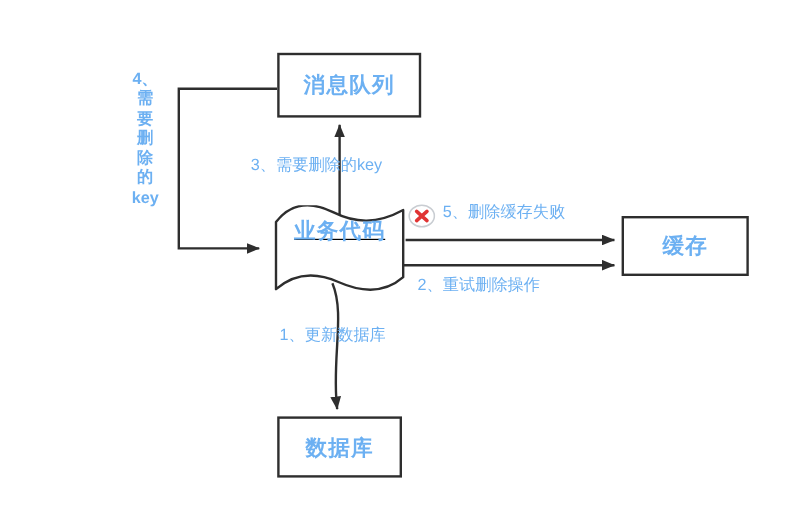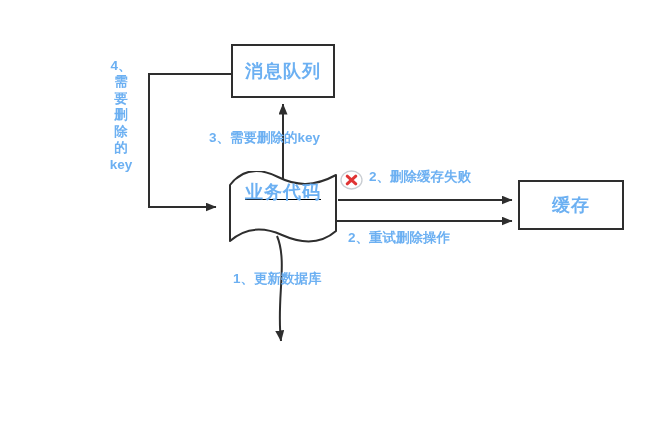--- a/index.html
+++ b/index.html
@@ -35,21 +35,21 @@
     justify-content: center;
   }
   .node-label {
     color: #6cb0f2;
     font-weight: bold;
     font-size: 18px;
     letter-spacing: 1px;
     white-space: nowrap;
     line-height: 1;
   }
-  #mq-box   { left: 231px; top: 44px;  width: 104px; height: 54px; }
+  #mq-box   { left: 231px; top: 44px;  width: 120px; height: 54px; }
   #cache-box{ left: 518px; top: 180px; width: 106px; height: 50px; text-align: right; }
   #db-box   { left: 231px; top: 347px; width: 104px; height: 51px; }
 
   
   #biz-node {
     position: absolute;
     left: 222px;
     top: 171px;
     width: 122px;
     height: 74px;
@@ -62,21 +62,21 @@
     display: flex;
     align-items: flex-start;
     justify-content: center;
     text-decoration: underline;
   }
 
   
   .edge-label {
     position: absolute;
     color: #6cb0f2;
-    font-weight: bold;
+    font-weight: normal;
     font-size: 13.5px;
     white-space: nowrap;
     line-height: 1.05;
   }
   #label-3 { left: 209px; top: 131px; }
   #label-2 { left: 369px; top: 170px; }
   #label-5 { left: 348px; top: 231px; }
   #label-1 { left: 233px; top: 272px; text-align: center; }
 
   
@@ -137,39 +137,42 @@
   </svg>
 
   <div class="node-box" id="mq-box">
     <span class="node-label">消息队列</span>
   </div>
 
   <div class="node-box" id="cache-box">
     <span class="node-label">缓存</span>
   </div>
 
+  <div class="node-box" id="db-box">
+    <span class="node-label">数据库</span>
+  </div>
 
   <div id="biz-node">
     <svg viewBox="0 0 122 74" xmlns="http://www.w3.org/2000/svg">
       <path d="M8,14
                C22,-4 40,-2 56,6
                C74,15 92,16 114,4
                L114,60
                C98,74 78,72 60,64
                C42,56 24,56 8,70
                Z" fill="#ffffff" stroke="#2e2e2e" stroke-width="2" stroke-linejoin="round"></path>
     </svg>
     <div id="biz-label">
       <span class="node-label">业务代码</span>
     </div>
   </div>
 
   <div class="edge-label" id="label-3">3、需要删除的key</div>
 
-  <div class="edge-label" id="label-2">2、删除缓存失败</div>
+  <div class="edge-label" id="label-2">5、删除缓存失败</div>
 
   <div class="edge-label" id="label-5">2、重试删除操作</div>
 
   <div class="edge-label" id="label-1">1、更新数据库</div>
 
   <div id="label-4">
     <span class="ch">4、</span>
     <span class="ch">需</span>
     <span class="ch">要</span>
     <span class="ch">删</span>

